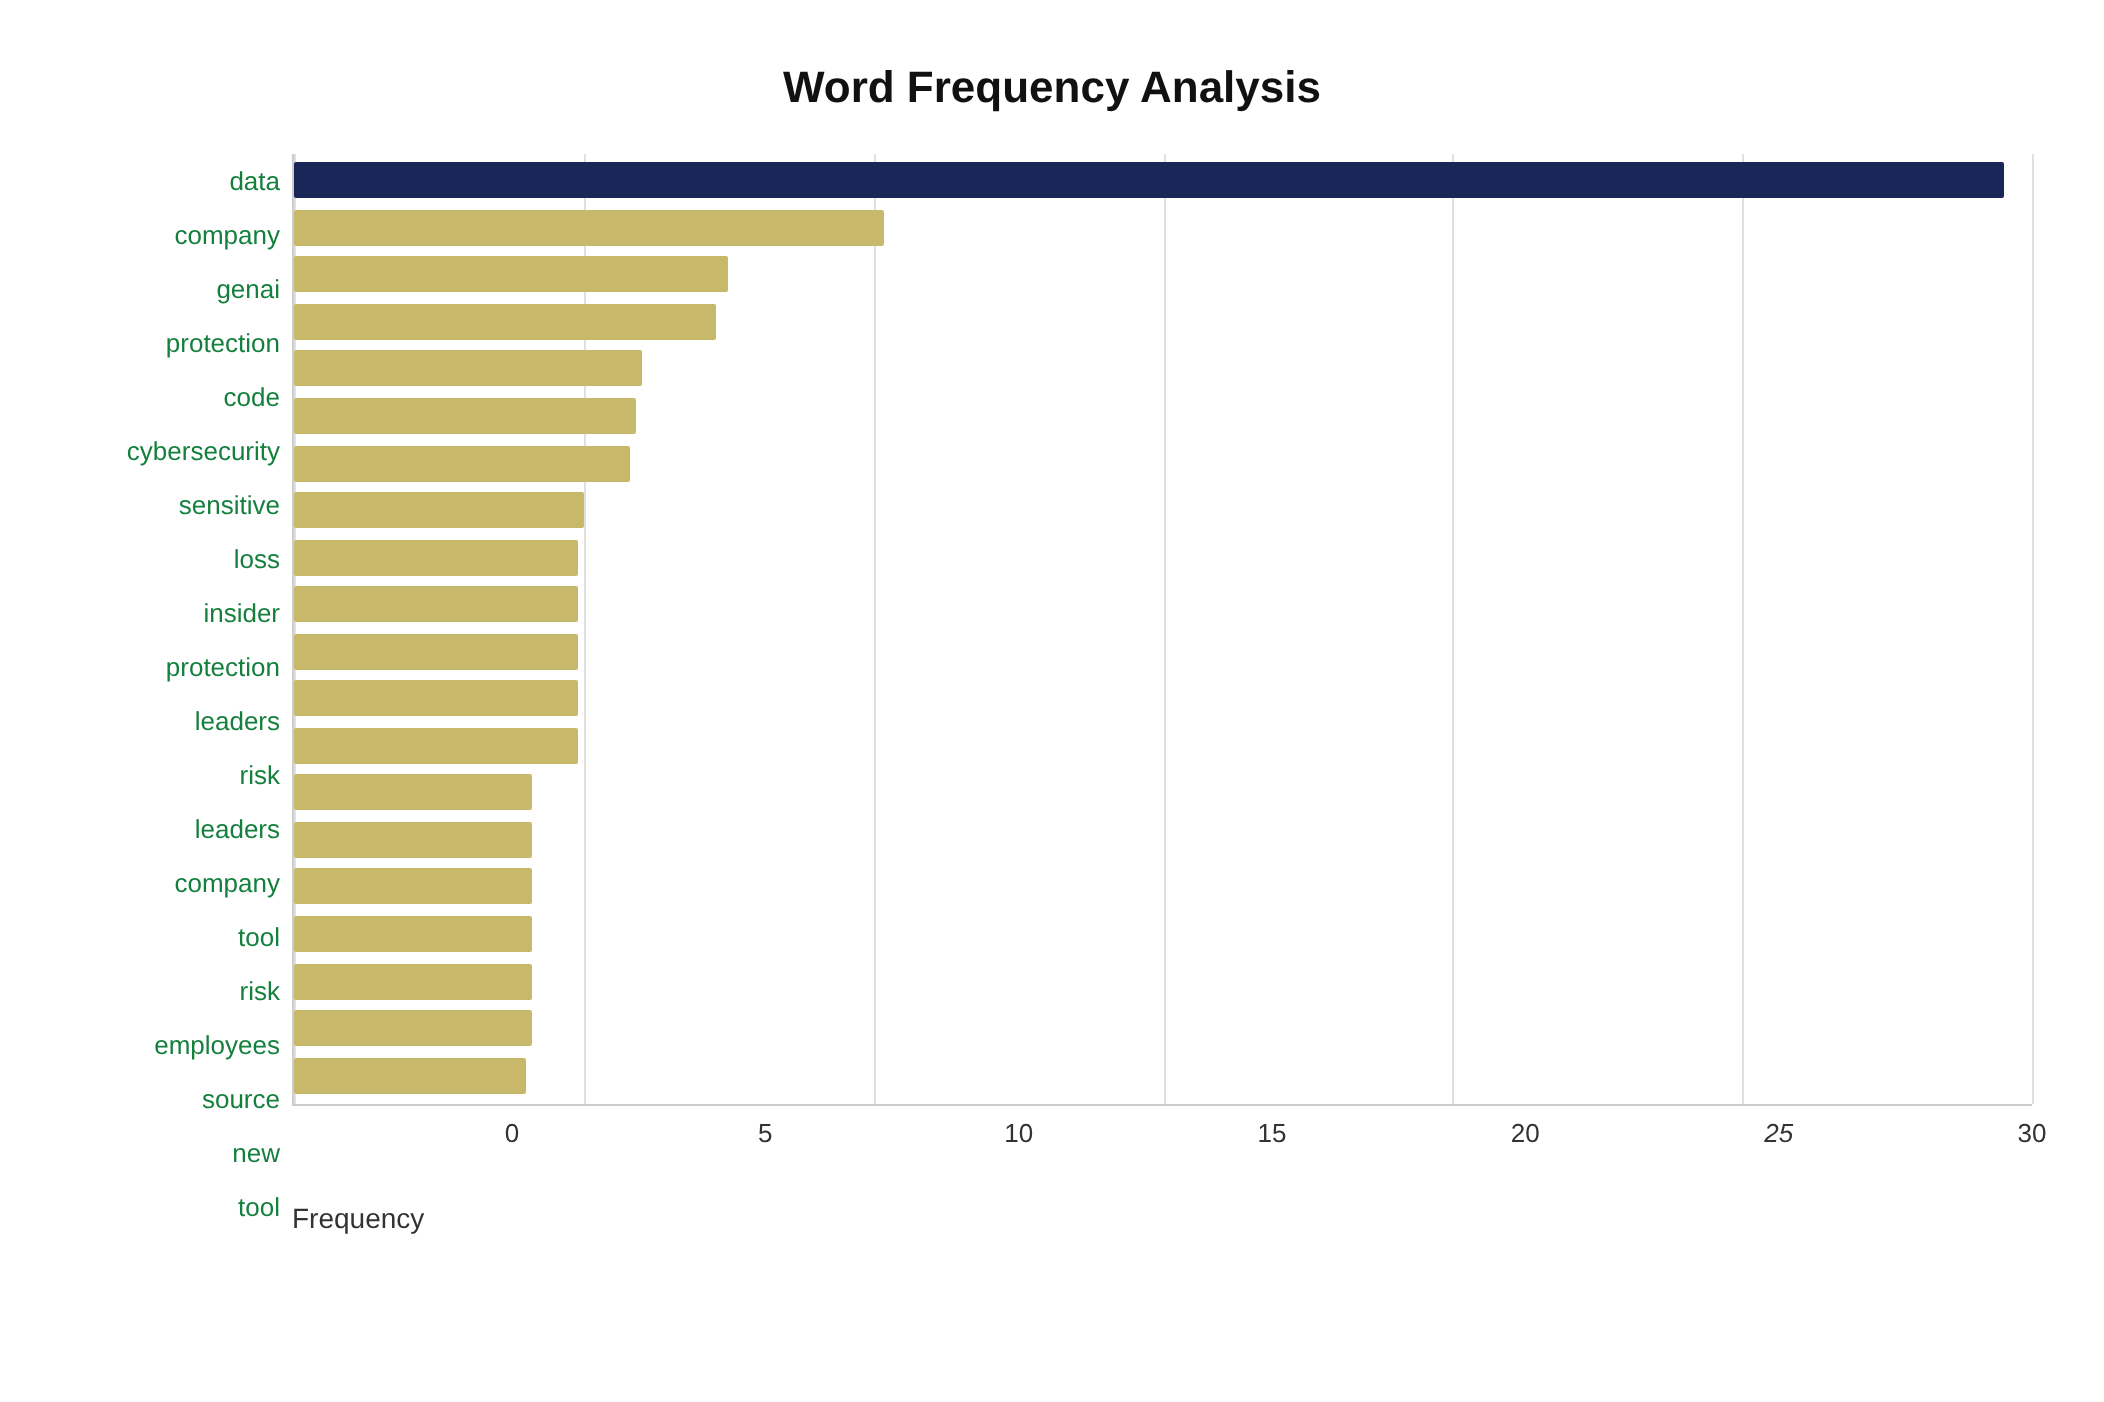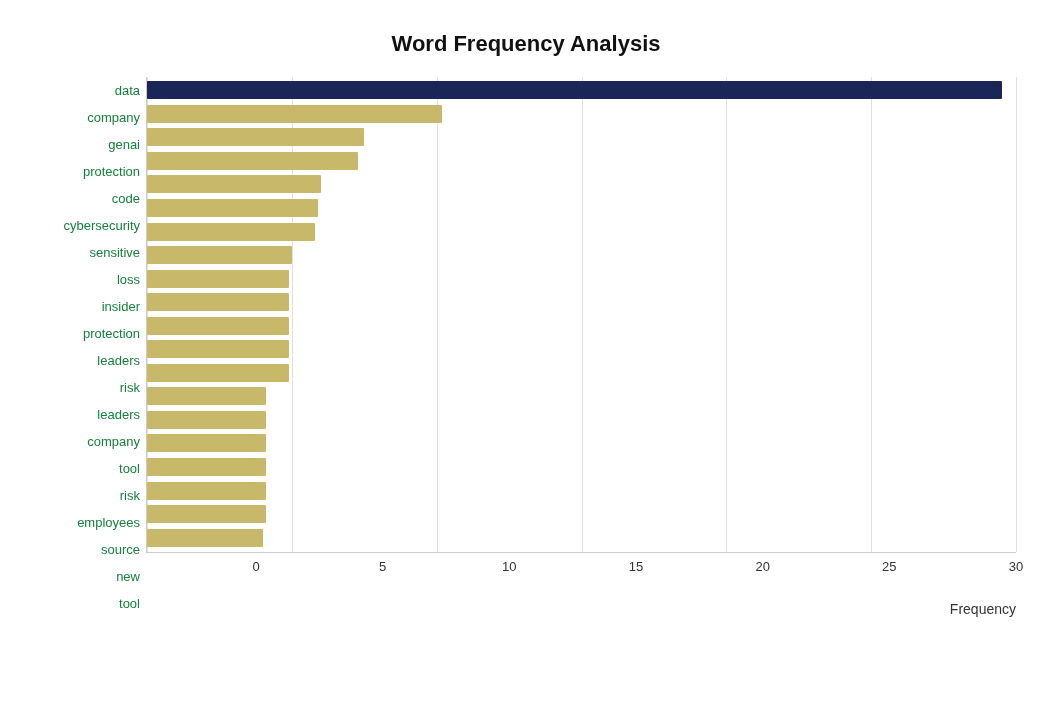--- a/index.html
+++ b/index.html
@@ -78,21 +78,21 @@
       height: 18px;
       border-radius: 1px;
     }
     .x-tick-label {
       position: absolute;
       font-size: 13px;
       color: #333;
       transform: translateX(-50%);
     }
     .x-axis-title {
-      text-align: right;
+      text-align: left;
       font-size: 14px;
       color: #333;
       margin-top: 8px;
     }
     .x-bottom-wrapper {
       margin-left: 110px;
       position: relative;
       height: 40px;
     }
   </style>
@@ -196,19 +196,19 @@
               <div class="bar" style="width: 13.3333%; background-color: rgb(200, 185, 106);"></div>
             </div>
           </div>
         </div>
       <div class="x-bottom-wrapper" id="x-bottom">
           <div class="x-tick-label" style="left: 0%; top: 6px;">0</div>
           <div class="x-tick-label" style="left: 16.6667%; top: 6px;">5</div>
           <div class="x-tick-label" style="left: 33.3333%; top: 6px;">10</div>
           <div class="x-tick-label" style="left: 50%; top: 6px;">15</div>
           <div class="x-tick-label" style="left: 66.6667%; top: 6px;">20</div>
-          <div class="x-tick-label" style="left: 83.3333%; top: 6px;">25</div>
+          <div class="x-tick-label" style="left: 83.3333%; top: 6px; font-style: italic;">25</div>
           <div class="x-tick-label" style="left: 100%; top: 6px;">30</div>
         </div>
       <div class="x-axis-title">Frequency</div>
     </div>
   </div>
 </div>
 
 </body></html>

